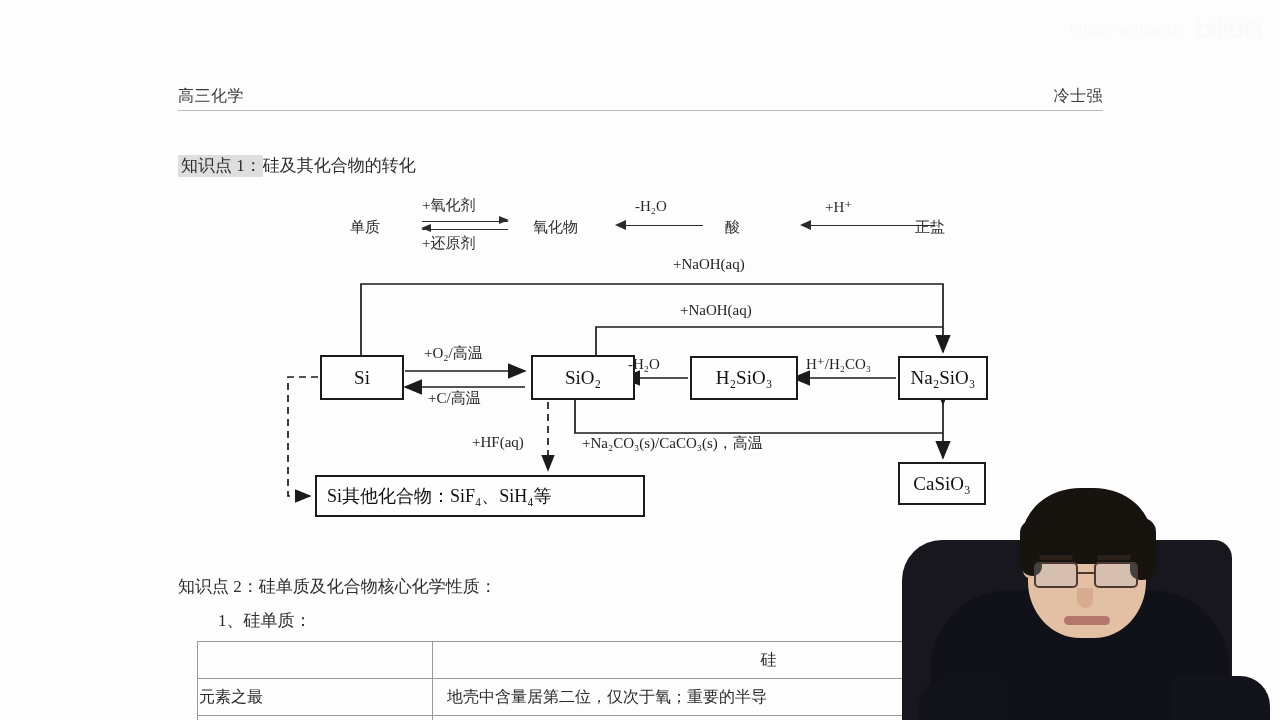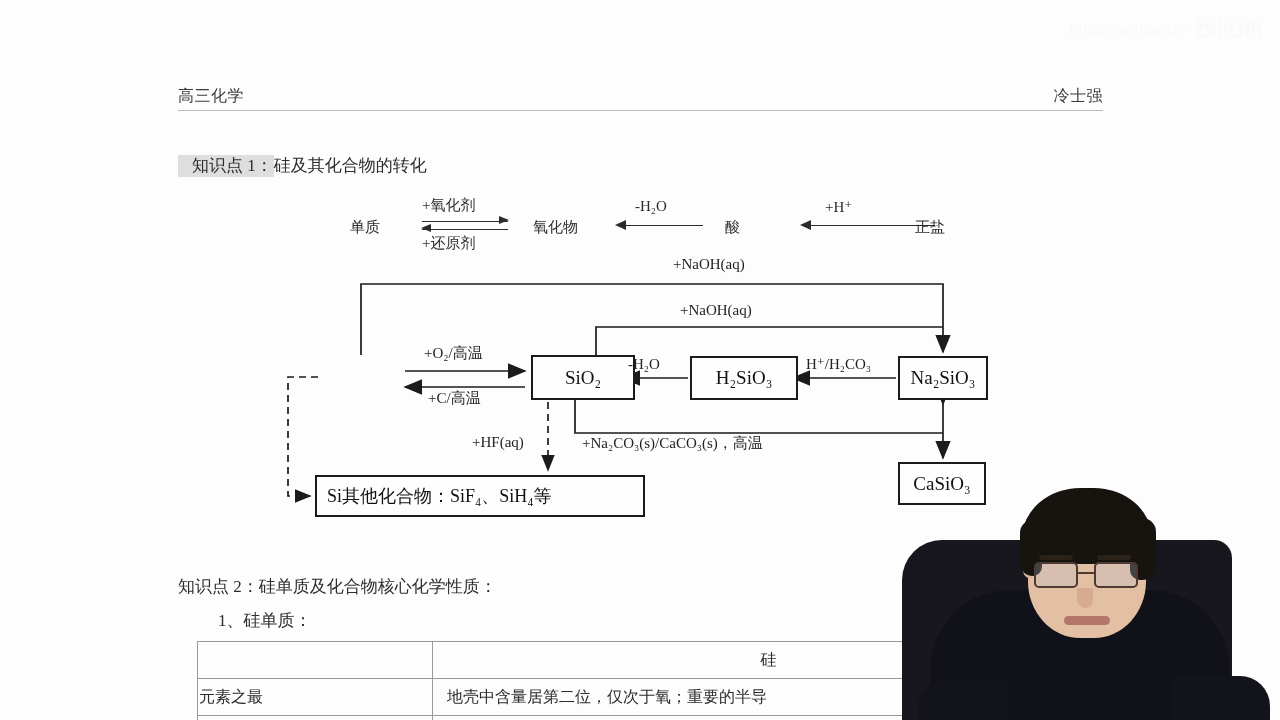--- a/index.html
+++ b/index.html
@@ -64,21 +64,21 @@
 
   
   .section-heading {
     position: absolute;
     font-size: 17px;
     color: #2d2d2d;
     white-space: nowrap;
   }
   .section-heading .hl {
     background: #dedede;
-    padding: 1px 1px 2px 14px;
+    padding: 1px 1px 2px 3px;
   }
   #kp1 { left: 178px; top: 154px; }
   #kp2 { left: 178px; top: 575px; text-align: right; }
   #kp2-sub { left: 218px; top: 609px; font-size: 17px; }
 
   
   #toprow {
     position: absolute;
     left: 350px;
     top: 196px;
@@ -393,20 +393,23 @@
 
       <path d="M688,378 L623,378" fill="none" stroke="#1b1b1b" stroke-width="1.7" marker-end="url(#ah)"></path>
 
       <path d="M896,378 L793,378" fill="none" stroke="#1b1b1b" stroke-width="1.7" marker-end="url(#ah)"></path>
 
       <path d="M548,402 L548,470" fill="none" stroke="#1b1b1b" stroke-width="1.7" stroke-dasharray="7,5" marker-end="url(#ahs)"></path>
 
       <path d="M318,377 L288,377 L288,496 L310,496" fill="none" stroke="#1b1b1b" stroke-width="1.7" stroke-dasharray="7,5" marker-end="url(#ahs)"></path>
     </svg>
 
+    <div class="node" style="left:320px; top:355px; width:84px; height:45px;">
+      <span>Si</span>
+    </div>
 
     <div class="node" style="left:531px; top:355px; width:104px; height:45px;">
       <span>SiO₂</span>
     </div>
 
     <div class="node" style="left:690px; top:356px; width:108px; height:44px;">
       <span>H₂SiO₃</span>
     </div>
 
     <div class="node" style="left:898px; top:356px; width:90px; height:44px;">

